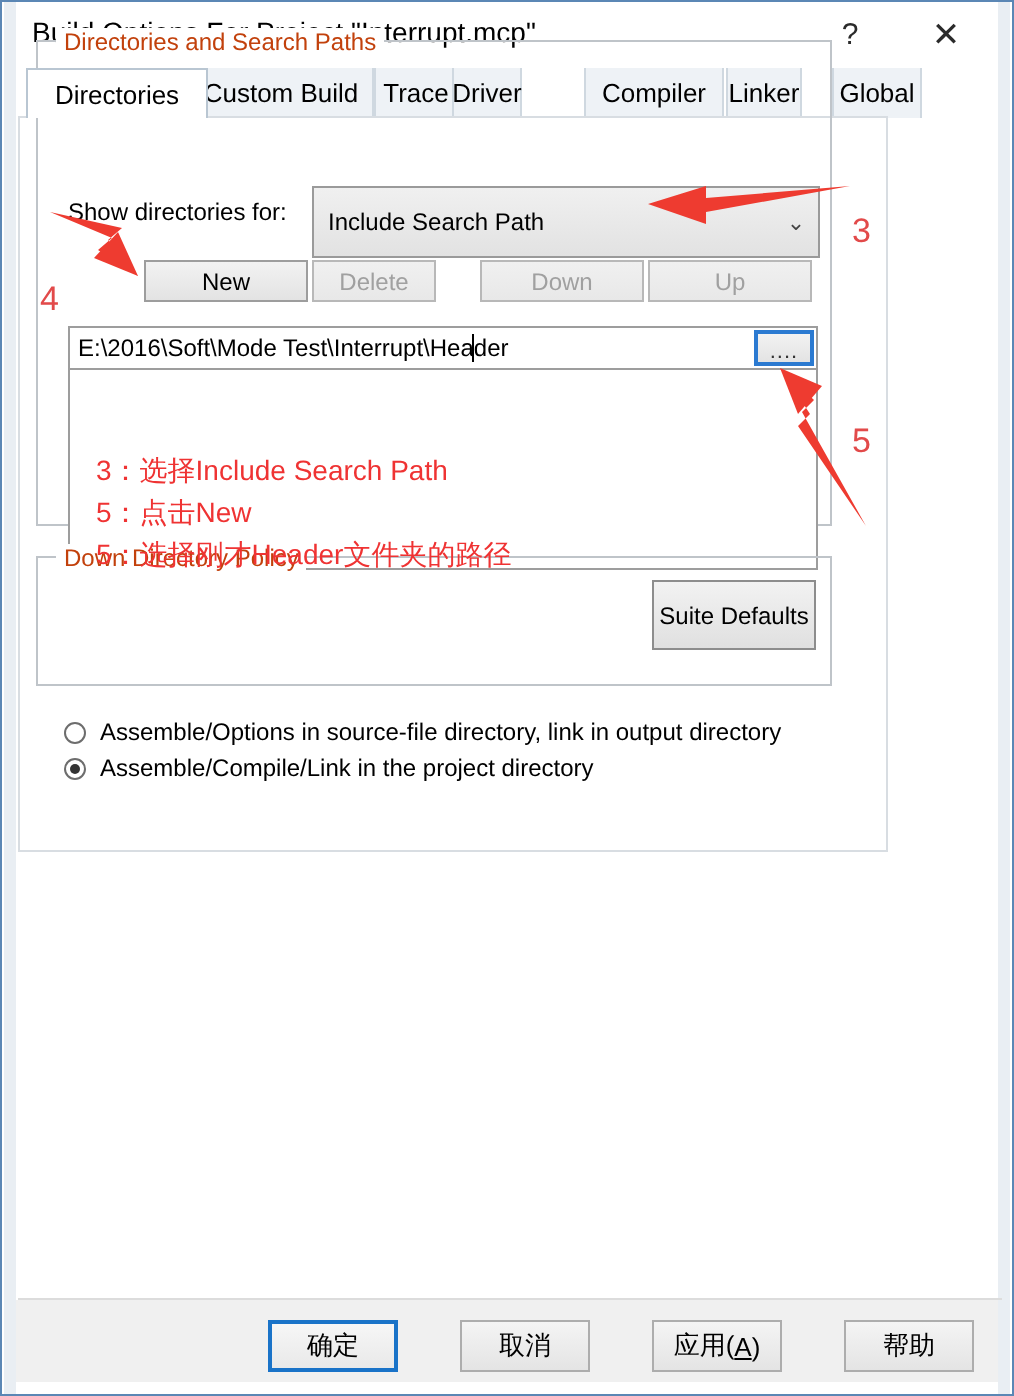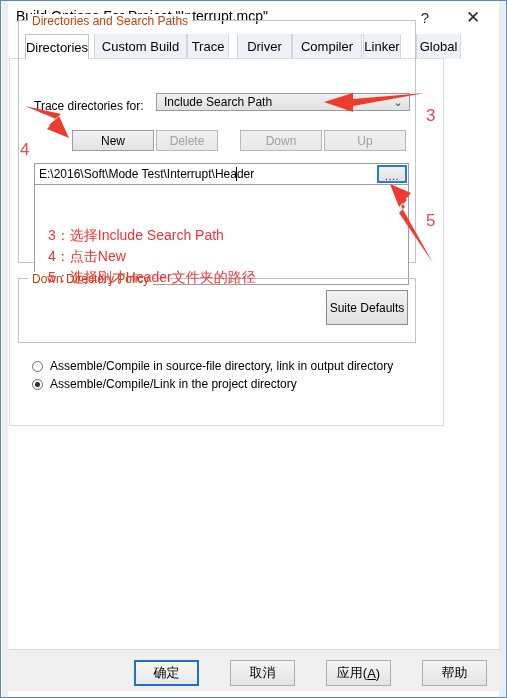--- a/index.html
+++ b/index.html
@@ -87,21 +87,21 @@
     font-size:12px;color:#c2410c;white-space:nowrap;
   }
   #grp-dirs{left:17px;top:19px;width:398px;height:243px;}
   #grp-policy{left:17px;top:277px;width:398px;height:65px;}
 
   
   #lbl-showdirs{
     position:absolute;left:33px;top:98px;font-size:12px;white-space:nowrap;
   }
   #combo-showdirs{
-    position:absolute;left:155px;top:92px;width:254px;height:18px;
+    position:absolute;left:155px;top:92px;width:254px;height:36px;
     box-sizing:border-box;
     background:linear-gradient(#f0f0f0,#e2e2e2);
     border:1px solid #9a9a9a;
     display:flex;align-items:center;
     font-size:12px;color:#000;
   }
   #combo-showdirs .combo-val{padding-left:7px;flex:1;white-space:nowrap;}
   #combo-showdirs .chev{
     width:22px;text-align:center;font-size:11px;color:#444;
   }
@@ -232,36 +232,36 @@
   <div class="frame-rail left"></div>
   <div class="frame-rail right"></div>
 
   <div id="titlebar">
     <div id="title-text">Build Options For Project "Interrupt.mcp"</div>
     <div class="tb-btn" id="btn-help">?</div>
     <div class="tb-btn" id="btn-close">✕</div>
   </div>
 
   <div id="tabstrip">
-    <div class="tab active" id="tab0" style="left:16px;width:64px;">Directories</div>
+    <div class="tab active" id="tab0" style="left:4px;width:91px;">Directories</div>
     <div class="tab" id="tab1" style="left:85px;width:93px;">Custom Build</div>
     <div class="tab" id="tab2" style="left:178px;width:42px;">Trace</div>
-    <div class="tab" id="tab3" style="left:228px;width:55px;">Driver</div>
+    <div class="tab" id="tab3" style="left:217px;width:35px;">Driver</div>
     <div class="tab" id="tab4" style="left:283px;width:70px;">Compiler</div>
     <div class="tab" id="tab5" style="left:354px;width:38px;">Linker</div>
     <div class="tab" id="tab6" style="left:407px;width:45px;">Global</div>
   </div>
 
   <div id="panel"></div>
 
   <div class="groupbox" id="grp-dirs">
     <span class="group-title">Directories and Search Paths</span>
   </div>
 
-  <div id="lbl-showdirs">Trace directories for:</div>
+  <div id="lbl-showdirs">Show directories for:</div>
 
   <div id="combo-showdirs">
     <span class="combo-val">Include Search Path</span>
     <span class="chev">⌄</span>
   </div>
 
   <div class="btn" id="btn-new">New</div>
   <div class="btn disabled" id="btn-delete">Delete</div>
   <div class="btn disabled" id="btn-down">Down</div>
   <div class="btn disabled" id="btn-up">Up</div>
@@ -275,29 +275,29 @@
   </div>
 
   <div id="btn-suite">Suite Defaults</div>
 
   <div class="groupbox" id="grp-policy">
     <span class="group-title">Down Directory Policy</span>
   </div>
 
   <div class="radio-row" id="radio-1">
     <span class="radio-mark"></span>
-    <span>Assemble/Compile in source-file directory, link in output directory</span>
+    <span>Assemble/Options in source-file directory, link in output directory</span>
   </div>
   <div class="radio-row" id="radio-2">
     <span class="radio-mark checked"></span>
     <span>Assemble/Compile/Link in the project directory</span>
   </div>
 
   <div class="anno-text" id="anno3">3：选择Include Search Path</div>
-  <div class="anno-text" id="anno4">4：点击New</div>
+  <div class="anno-text" id="anno4">5：点击New</div>
   <div class="anno-text" id="anno5">5：选择刚才Header文件夹的路径</div>
   <div class="anno-num" id="num3">3</div>
   <div class="anno-num" id="num4">4</div>
   <div class="anno-num" id="num5">5</div>
 
   <svg id="arrows" viewBox="0 0 507 698">
 
     <g>
       <polygon points="323,101 352,92 352,98 424,92 352,105 352,111" fill="#ee3b30"></polygon>
     </g>

